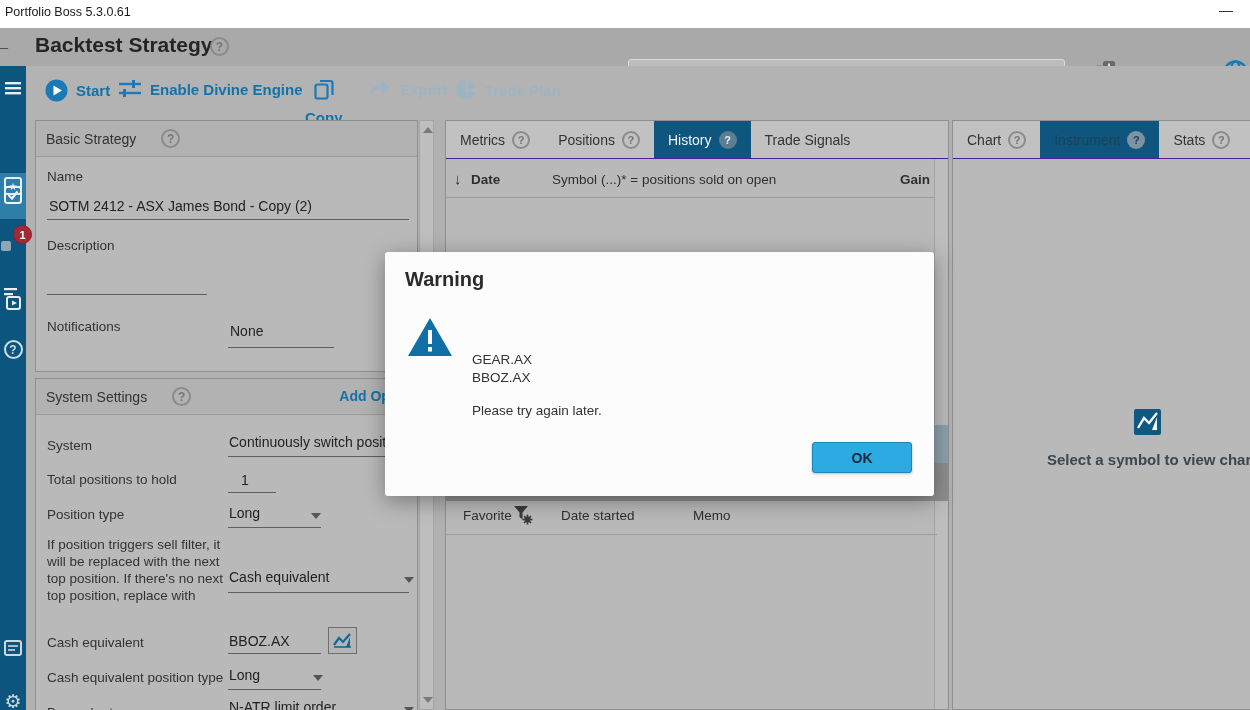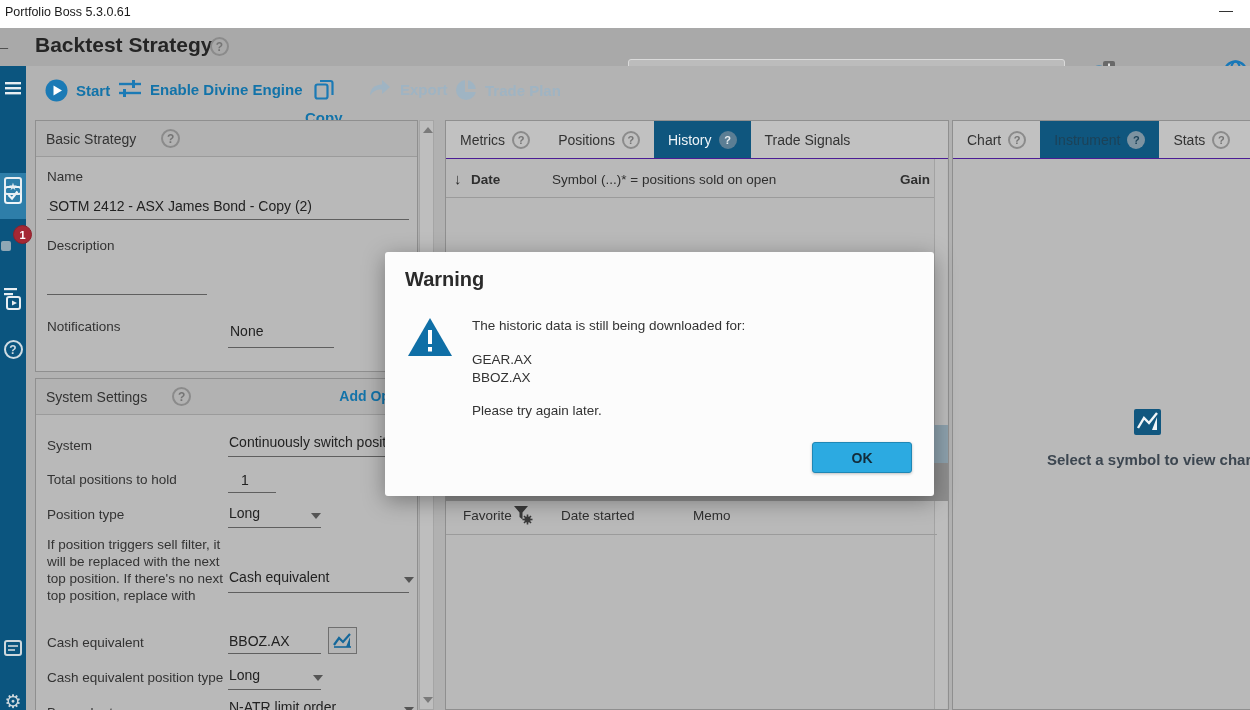--- a/index.html
+++ b/index.html
@@ -387,20 +387,19 @@
 
   <div class="abs overlay-dialog">
     <div class="abs dlg-title">Warning</div>
     <span style="position:absolute; left:23px; top:66px;">
       <svg width="44" height="38" viewBox="0 0 44 38">
         <polygon points="22,0 44,38 0,38" fill="#0f6fa6"></polygon>
         <rect x="20" y="12" width="4" height="14" fill="#ffffff"></rect>
         <rect x="20" y="29" width="4" height="4.5" fill="#ffffff"></rect>
       </svg>
     </span>
-    <div class="dlg-text" style="top:66px;">The historic data is still being downloaded for:</div>
     <div class="dlg-text" style="top:100px;">GEAR.AX</div>
     <div class="dlg-text" style="top:118px;">BBOZ.AX</div>
     <div class="dlg-text" style="top:151px;">Please try again later.</div>
     <div class="abs okbtn">OK</div>
   </div>
 
 </div>
 
 </body></html>

